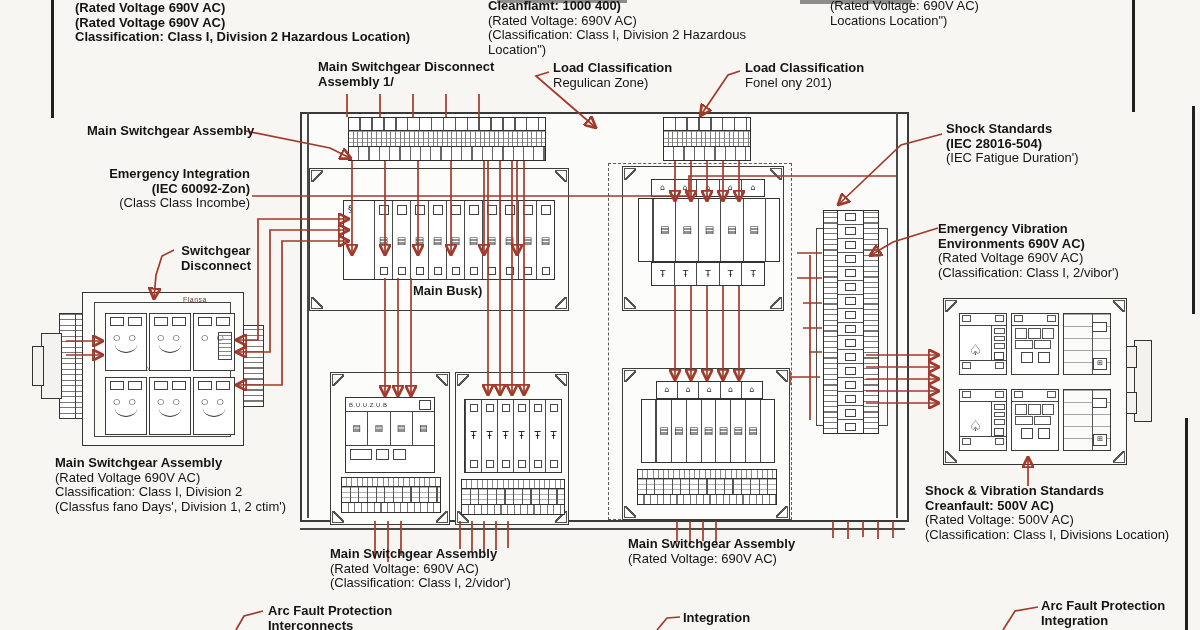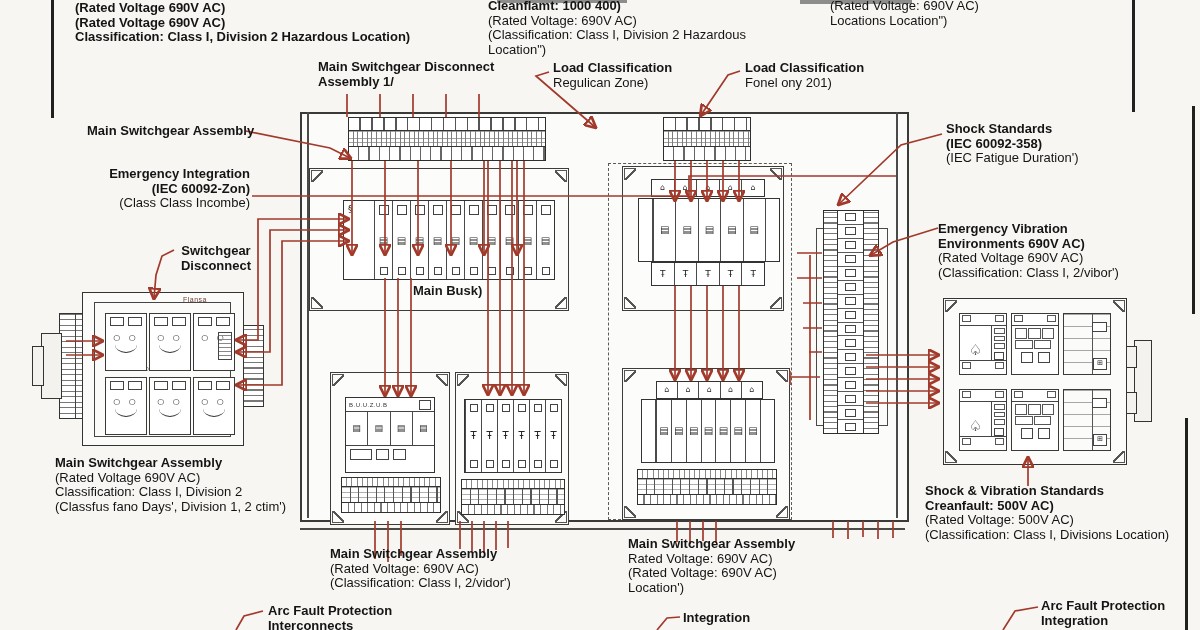--- a/index.html
+++ b/index.html
@@ -743,21 +743,21 @@
   <div class="b">Emergency Integration</div>
   <div class="sb">(IEC 60092-Zon)</div>
   <div>(Class Class Incombe)</div>
 </div>
 <div class="ann ca" style="left:178px;top:244px;width:76px">
   <div class="b">Switchgear</div>
   <div class="b">Disconnect</div>
 </div>
 <div class="ann" style="left:946px;top:122px">
   <div class="b">Shock Standards</div>
-  <div class="b">(IEC 60092-358)</div>
+  <div class="b">(IEC 28016-504)</div>
   <div>(IEC Fatigue Duration')</div>
 </div>
 <div class="ann" style="left:938px;top:222px">
   <div class="b">Emergency Vibration</div>
   <div class="b">Environments 690V AC)</div>
   <div>(Rated Voltage 690V AC)</div>
   <div>(Classification: Class I, 2/vibor')</div>
 </div>
 <div class="ann" style="left:55px;top:456px">
   <div class="b">Main Switchgear Assembly</div>
@@ -771,23 +771,21 @@
   <div>(Rated Voltage: 500V AC)</div>
   <div>(Classification: Class I, Divisions Location)</div>
 </div>
 <div class="ann" style="left:330px;top:547px">
   <div class="b">Main Switchgear Assembly</div>
   <div>(Rated Voltage: 690V AC)</div>
   <div>(Classification: Class I, 2/vidor')</div>
 </div>
 <div class="ann" style="left:628px;top:537px">
   <div class="b">Main Switchgear Assembly</div>
-  <div>Rated Voltage: 690V AC)</div>
   <div>(Rated Voltage: 690V AC)</div>
-  <div>Location')</div>
 </div>
 <div class="ann" style="left:268px;top:604px">
   <div class="b">Arc Fault Protection</div>
   <div class="b">Interconnects</div>
 </div>
 <div class="ann" style="left:683px;top:611px">
   <div class="b">Integration</div>
 </div>
 <div class="ann" style="left:1041px;top:599px">
   <div class="b">Arc Fault Protection</div>

